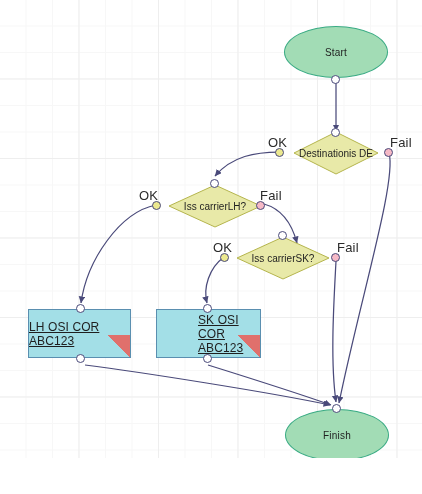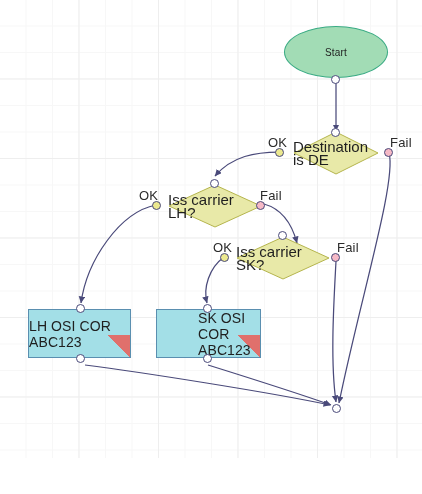--- a/index.html
+++ b/index.html
@@ -56,42 +56,43 @@
     width: 100%;
     height: 100%;
   }
   .decision-label {
     position: absolute;
     left: 0;
     top: 0;
     width: 100%;
     height: 100%;
     display: flex;
-    flex-direction: column;
-    align-items: flex-start;
+    flex-direction: row;
+    align-items: center;
     justify-content: center;
-    font-size: 15px;
+    font-size: 10px;
     color: #1f1f1f;
     line-height: 13px;
     text-align: center;
     pointer-events: none;
   }
   .process {
     background: #a3dfe7;
     border: 1px solid #5a8fb0;
     display: flex;
     align-items: center;
     justify-content: center;
     overflow: hidden;
   }
   .process-label {
-    font-size: 14px;
+    font-size: 12px;
     color: #1f1f1f;
     letter-spacing: 0.1px;
     z-index: 2;
+    text-decoration: underline;
   }
   .corner-flag {
     position: absolute;
     right: 0;
     bottom: 0;
     width: 22px;
     height: 22px;
     background: linear-gradient(to bottom left, #e0706c 50%, transparent 50.5%);
     z-index: 1;
   }
@@ -201,15 +202,18 @@
   <div class="port" style="left:76px; top:304px;"></div>
   <div class="port" style="left:76px; top:354px;"></div>
 
   <div class="node process" style="left:156px; top:309px; width:105px; height:49px;padding-left:41px;">
     <span class="process-label">SK OSI COR ABC123</span>
     <span class="corner-flag"></span>
   </div>
   <div class="port" style="left:203px; top:304px;"></div>
   <div class="port" style="left:203px; top:354px;"></div>
 
+  <div class="node terminator" style="left:285px; top:409px; width:104px; height:52px;">
+    <span class="terminator-label">Finish</span>
+  </div>
   <div class="port" style="left:332px; top:404px;"></div>
 
 </div>
 
 </body></html>

